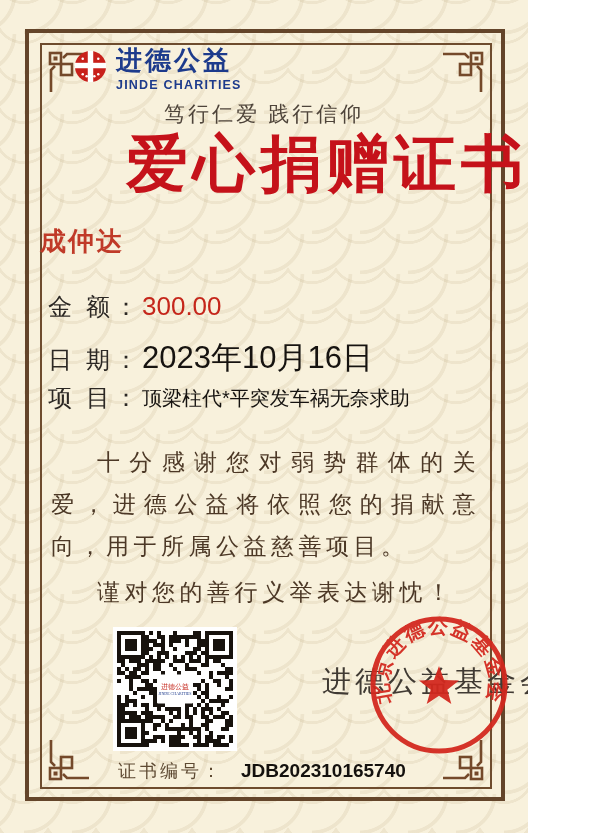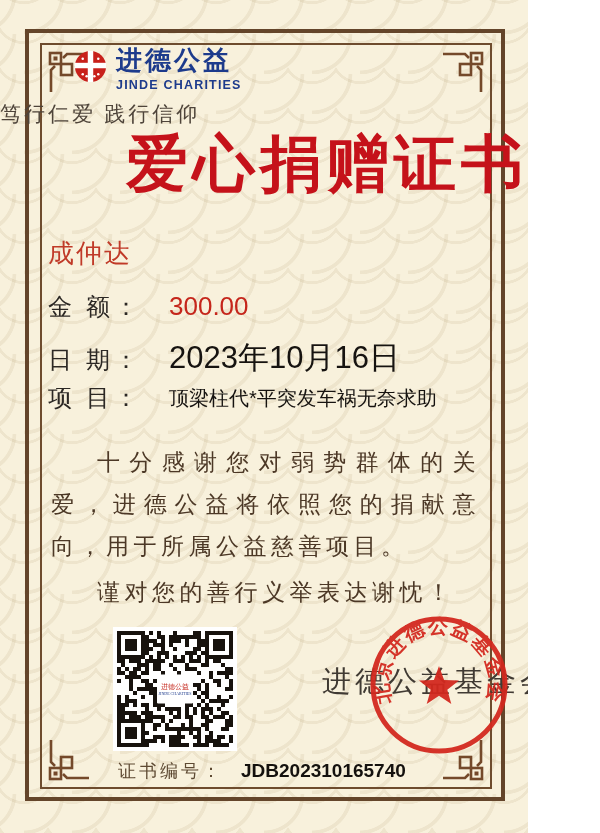--- a/index.html
+++ b/index.html
@@ -19,33 +19,33 @@
   .c-tl{left:43px;top:46px;}
   .c-tr{right:39px;top:46px;transform:scaleX(-1);}
   .c-bl{left:43px;bottom:47px;transform:scaleY(-1);}
   .c-br{right:39px;bottom:47px;transform:scale(-1,-1);}
 
   .logo-row{position:absolute;left:74px;top:47px;display:flex;gap:9px;align-items:flex-start;}
   .logo-icon{width:33px;height:33px;margin-top:3px;}
   .org-cn{font-family:"Liberation Serif",serif;font-weight:700;font-size:26px;color:#1d3b8c;letter-spacing:3px;line-height:1.1;}
   .org-en{font-family:"Liberation Sans",sans-serif;font-weight:700;font-size:12.5px;color:#1d3b8c;letter-spacing:1.2px;margin-top:2px;}
 
-  .tagline{position:absolute;top:100px;left:0;width:100%;
+  .tagline{position:absolute;top:100px;left:0;width:100%;text-align:center;
     font-size:21px;color:#4e443a;letter-spacing:3px;}
   .title{position:absolute;top:122px;left:0;width:100%;text-align:right;margin:0;
     font-size:62px;font-weight:700;color:#c5121a;letter-spacing:5px;}
   .subtitle-row{position:absolute;top:187px;left:0;width:100%;display:flex;justify-content:center;align-items:center;gap:9px;}
   .subtitle{font-family:"DejaVu Serif",serif;font-weight:700;font-size:16px;color:#c5121a;letter-spacing:2.5px;white-space:nowrap;}
   .flourish{width:96px;height:36px;}
   .flourish.right{transform:scaleX(-1);}
 
-  .donor{position:absolute;left:48px;top:224px;font-family:"Liberation Sans",sans-serif;
-    font-weight:400;font-size:26px;color:#c03a28;letter-spacing:2px;margin-top:12px;}
-
-  .field{position:absolute;left:48px;display:flex;align-items:baseline;white-space:nowrap;gap:27px;}
+  .donor{position:absolute;left:40px;top:224px;font-family:"Liberation Sans",sans-serif;
+    font-weight:700;font-size:26px;color:#c03a28;letter-spacing:2px;}
+
+  .field{position:absolute;left:48px;display:flex;align-items:baseline;white-space:nowrap;}
   .f-amount{top:291px;}
   .f-date{top:337px;}
   .f-project{top:382px;align-items:center;}
   .flabel{font-size:24px;color:#2c2824;letter-spacing:4px;}
   .fvalue{font-family:"Liberation Sans",sans-serif;font-size:31px;color:#161310;}
   .fvalue.red{color:#c5261b;font-size:26px;}
   .f-project .fvalue{font-size:20px;}
 
   .bodytext{position:absolute;left:47px;right:44px;top:438px;
     font-size:23px;color:#4c3826;letter-spacing:4.5px;line-height:42px;text-align:justify;}

